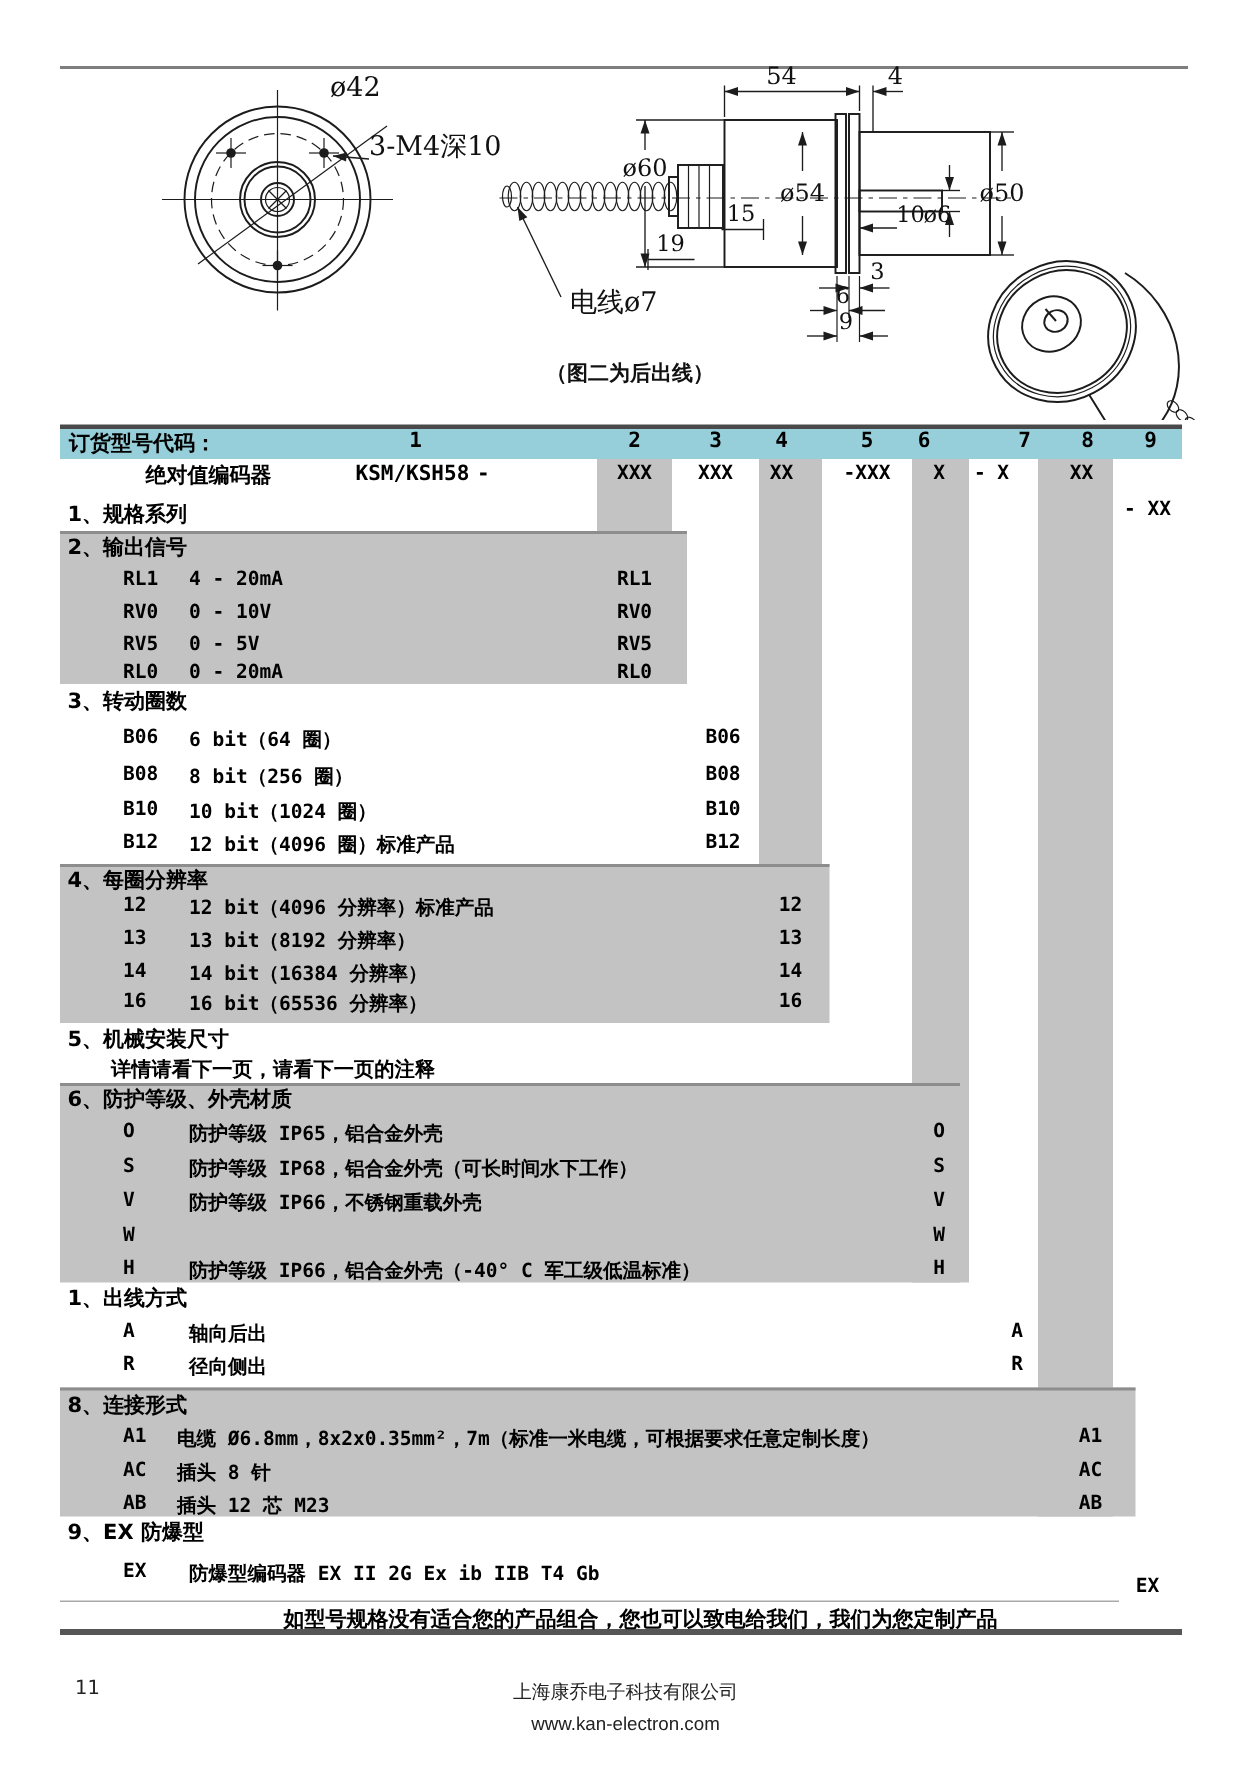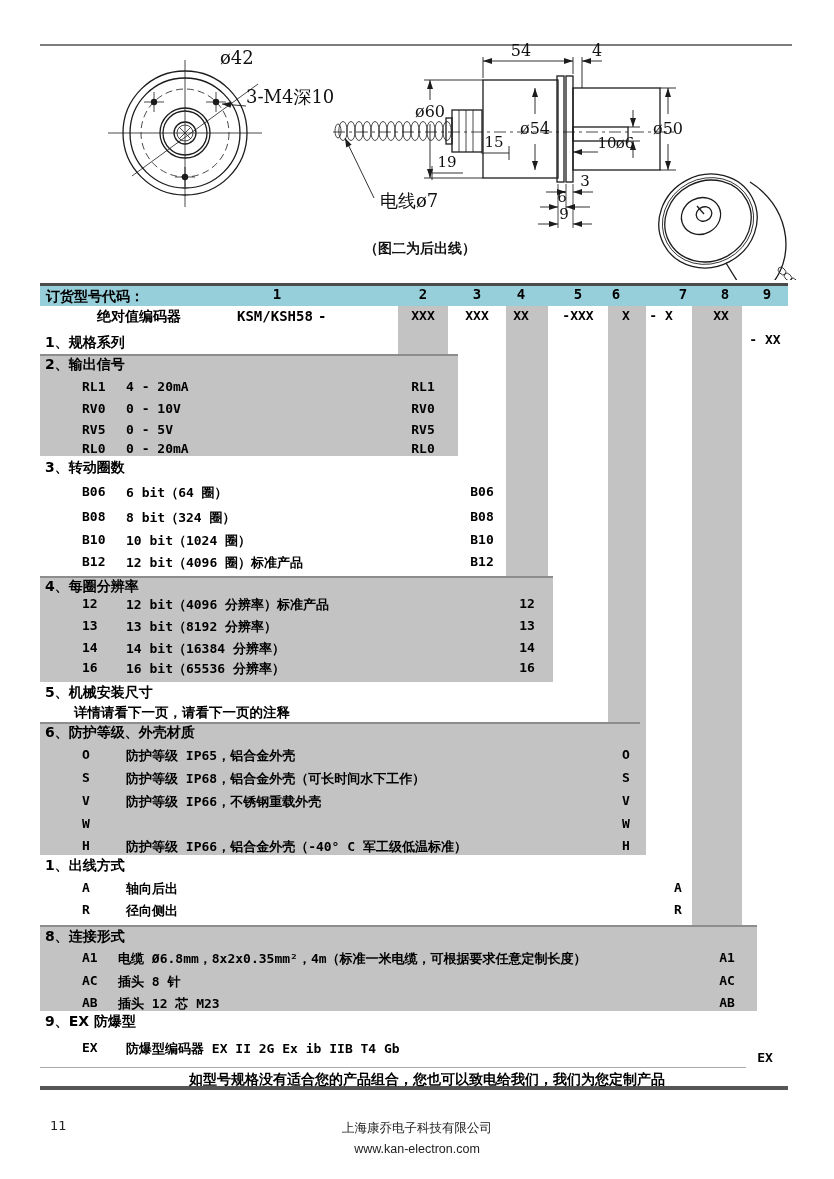--- a/index.html
+++ b/index.html
@@ -278,21 +278,21 @@
   </div>
 
   <div class="seclabel" style="top:459px;text-align:right;">3、转动圈数</div>
   <div class="row" style="top:484px;">
     <span class="c">B06</span>
     <span class="d">6 bit（64 圈）</span>
     <span class="r" style="left:482px;">B06</span>
   </div>
   <div class="row" style="top:509px;">
     <span class="c">B08</span>
-    <span class="d">8 bit（324 圈）</span>
+    <span class="d">8 bit（256 圈）</span>
     <span class="r" style="left:482px;">B08</span>
   </div>
   <div class="row" style="top:532px;">
     <span class="c">B10</span>
     <span class="d">10 bit（1024 圈）</span>
     <span class="r" style="left:482px;">B10</span>
   </div>
   <div class="row" style="top:554px;">
     <span class="c">B12</span>
     <span class="d">12 bit（4096 圈）标准产品</span>
@@ -358,21 +358,21 @@
   </div>
   <div class="row" style="top:902px;">
     <span class="c">R</span>
     <span class="d">径向侧出</span>
     <span class="r" style="left:678px;">R</span>
   </div>
 
   <div class="seclabel" style="top:928px;">8、连接形式</div>
   <div class="row" style="top:950px;">
     <span class="c">A1</span>
-    <span class="d d2">电缆 Ø6.8mm，8x2x0.35mm²，4m（标准一米电缆，可根据要求任意定制长度）</span>
+    <span class="d d2">电缆 Ø6.8mm，8x2x0.35mm²，7m（标准一米电缆，可根据要求任意定制长度）</span>
     <span class="r" style="left:727px;">A1</span>
   </div>
   <div class="row" style="top:973px;">
     <span class="c">AC</span>
     <span class="d d2">插头 8 针</span>
     <span class="r" style="left:727px;">AC</span>
   </div>
   <div class="row" style="top:995px;">
     <span class="c">AB</span>
     <span class="d d2">插头 12 芯 M23</span>

